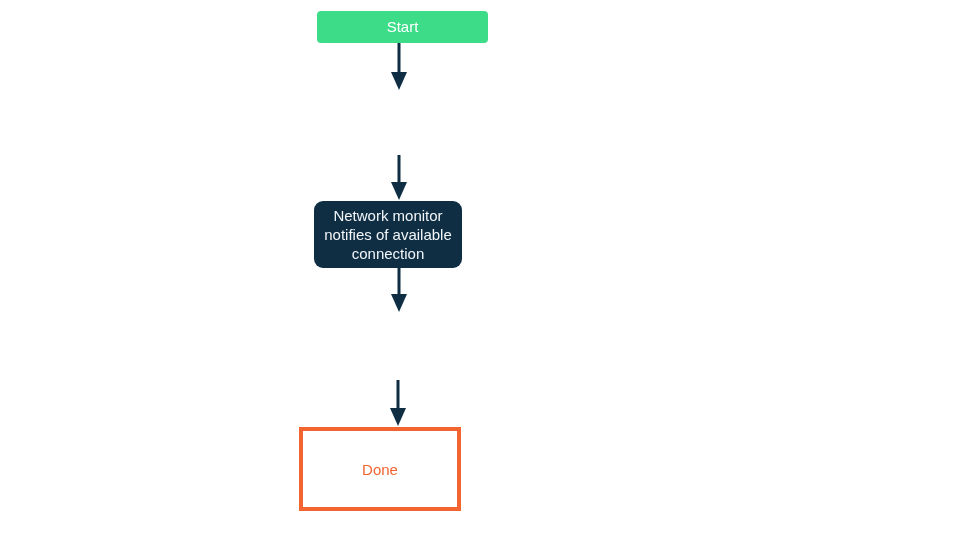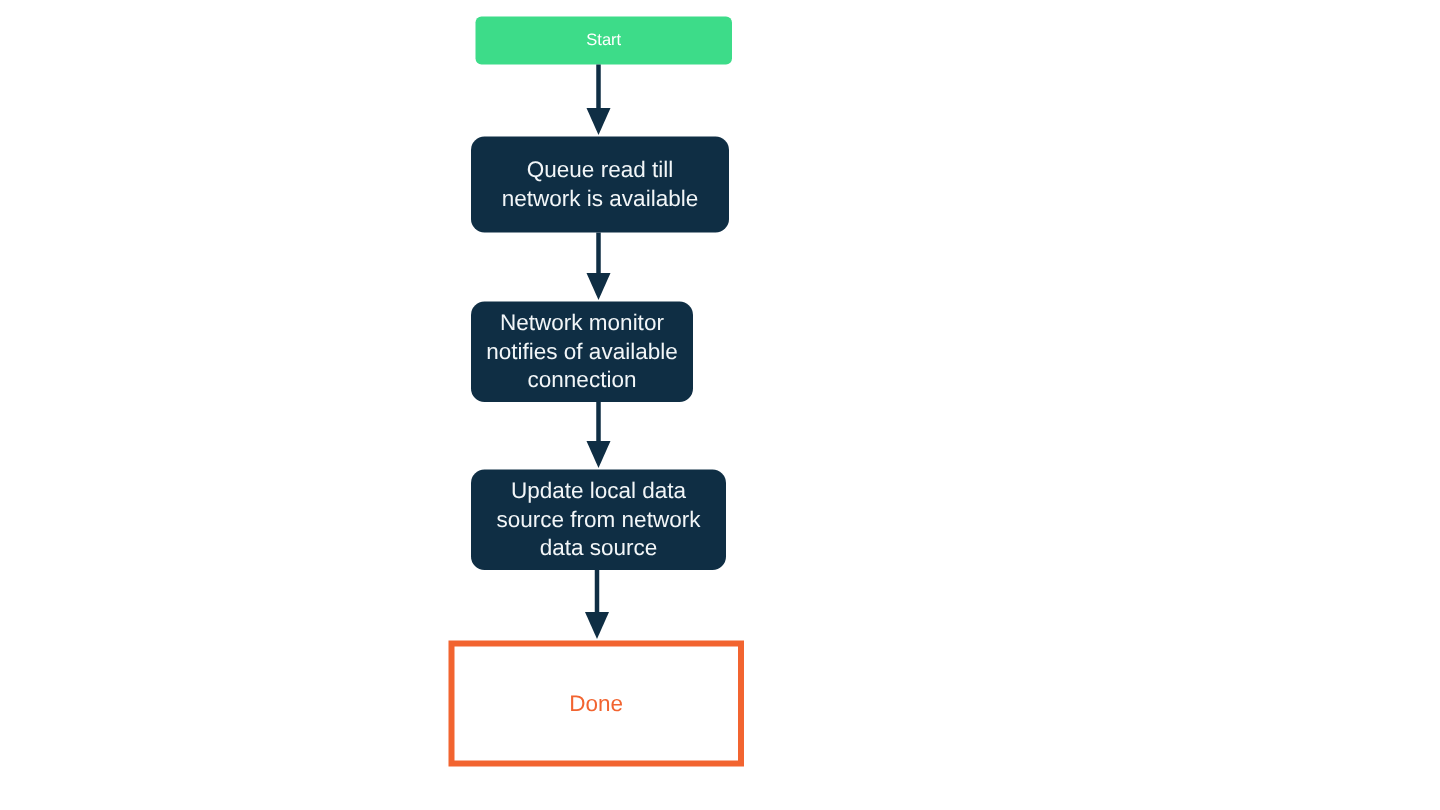--- a/index.html
+++ b/index.html
@@ -33,21 +33,21 @@
     display: block;
     white-space: pre-line;
     line-height: 19px;
   }
 
   
   .node-start {
     background: #3ddc89;
     border-radius: 4px;
     color: #ffffff;
-    font-size: 11px;
+    font-size: 15px;
   }
   .node-start .node-label { line-height: 18px; }
 
   
   .node-process {
     background: #0f2e44;
     border-radius: 9px;
     color: #f2f6f8;
     font-size: 15px;
   }
@@ -76,38 +76,29 @@
 </style>
 </head>
 <body>
 
 <div id="canvas">
 
   <div class="node node-start" style="left:317px; top:11px; width:171px; height:32px;">
     <span class="node-label">Start</span>
   </div>
 
-  <div class="node node-process" style="left:314px; top:91px; width:172px; height:64px;">
-    <span class="node-label">Queue read till
-network is available</span>
-  </div>
 
   <div class="node node-process" style="left:314px; top:201px; width:148px; height:67px;">
     <span class="node-label">Network monitor
 notifies of available
 connection</span>
   </div>
 
-  <div class="node node-process" style="left:314px; top:313px; width:170px; height:67px;">
-    <span class="node-label">Update local data
-source from network
-data source</span>
-  </div>
 
-  <div class="node node-done" style="left:299px; top:427px; width:197px; height:84px;">
+  <div class="node node-done" style="left:299px; top:427px; width:162px; height:84px;">
     <span class="node-label">Done</span>
   </div>
 
   <svg class="connector" style="left:383px; top:43px;" width="32" height="48" viewBox="0 0 32 48">
     <line x1="16" y1="0" x2="16" y2="33"></line>
     <polygon points="16,47 8,29 24,29"></polygon>
   </svg>
 
   <svg class="connector" style="left:383px; top:155px;" width="32" height="46" viewBox="0 0 32 46">
     <line x1="16" y1="0" x2="16" y2="31"></line>

